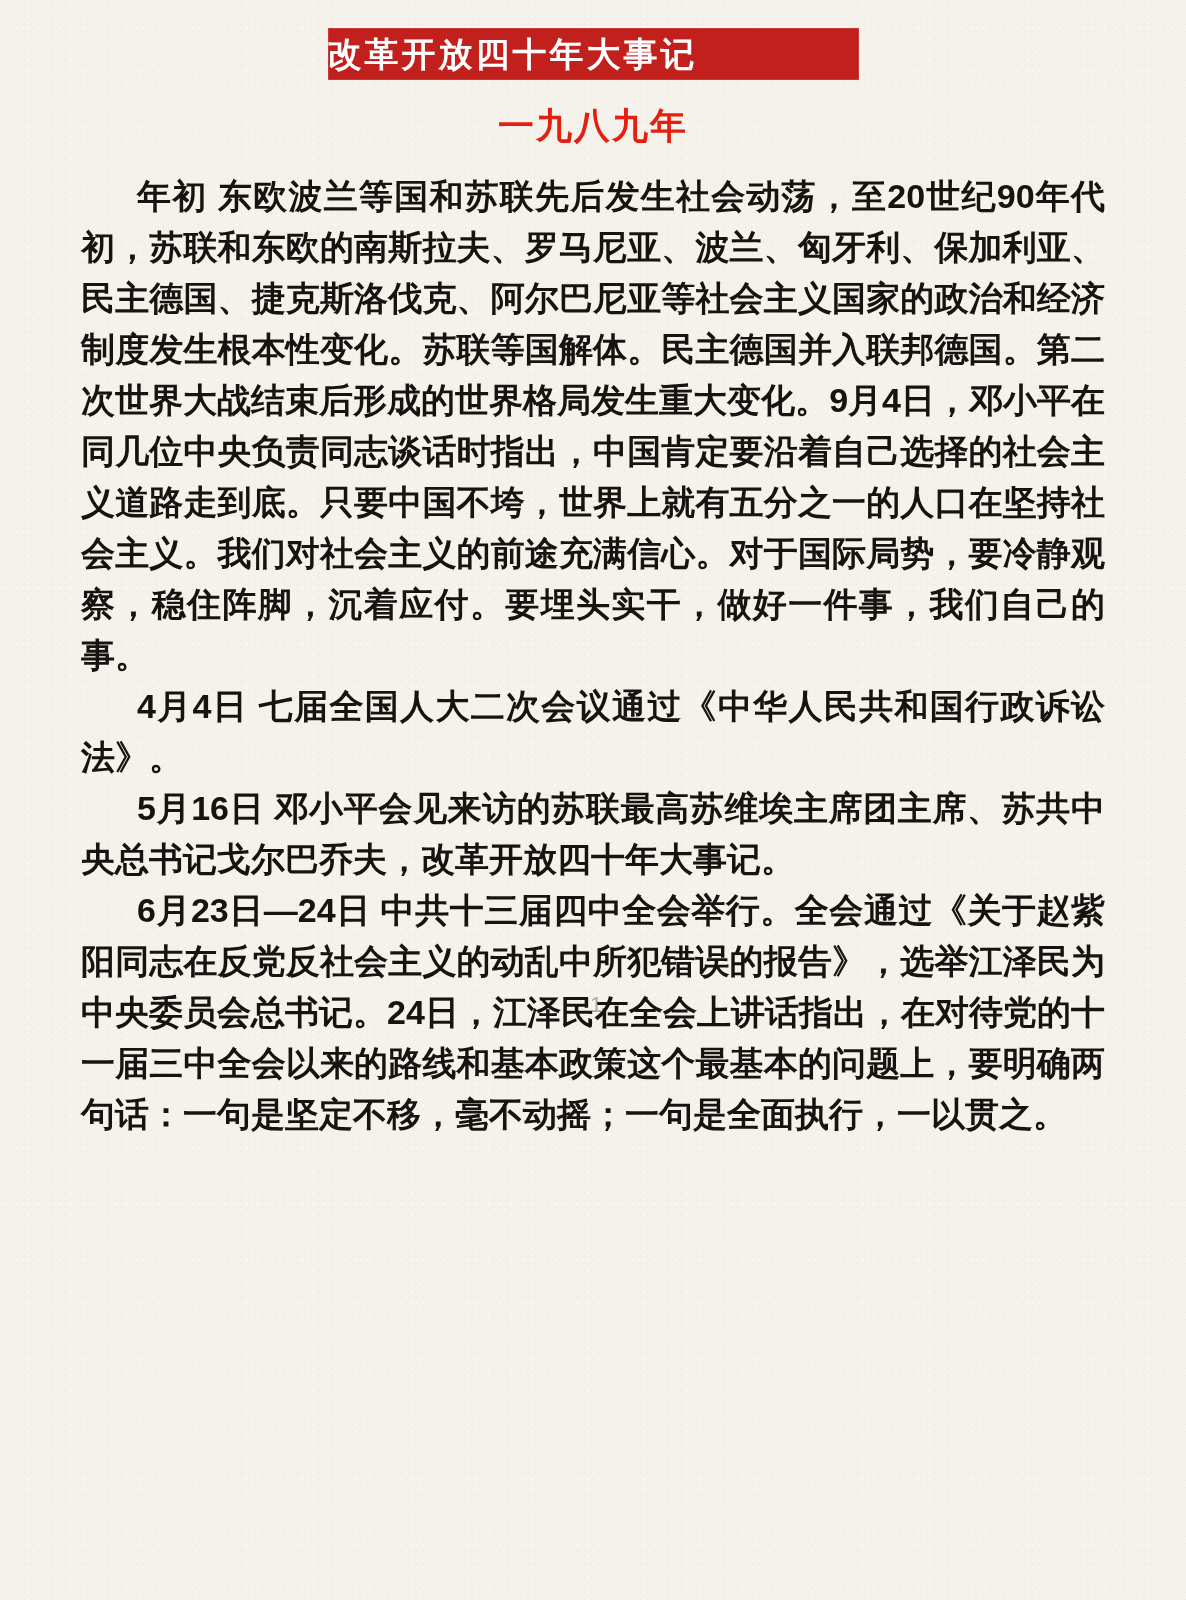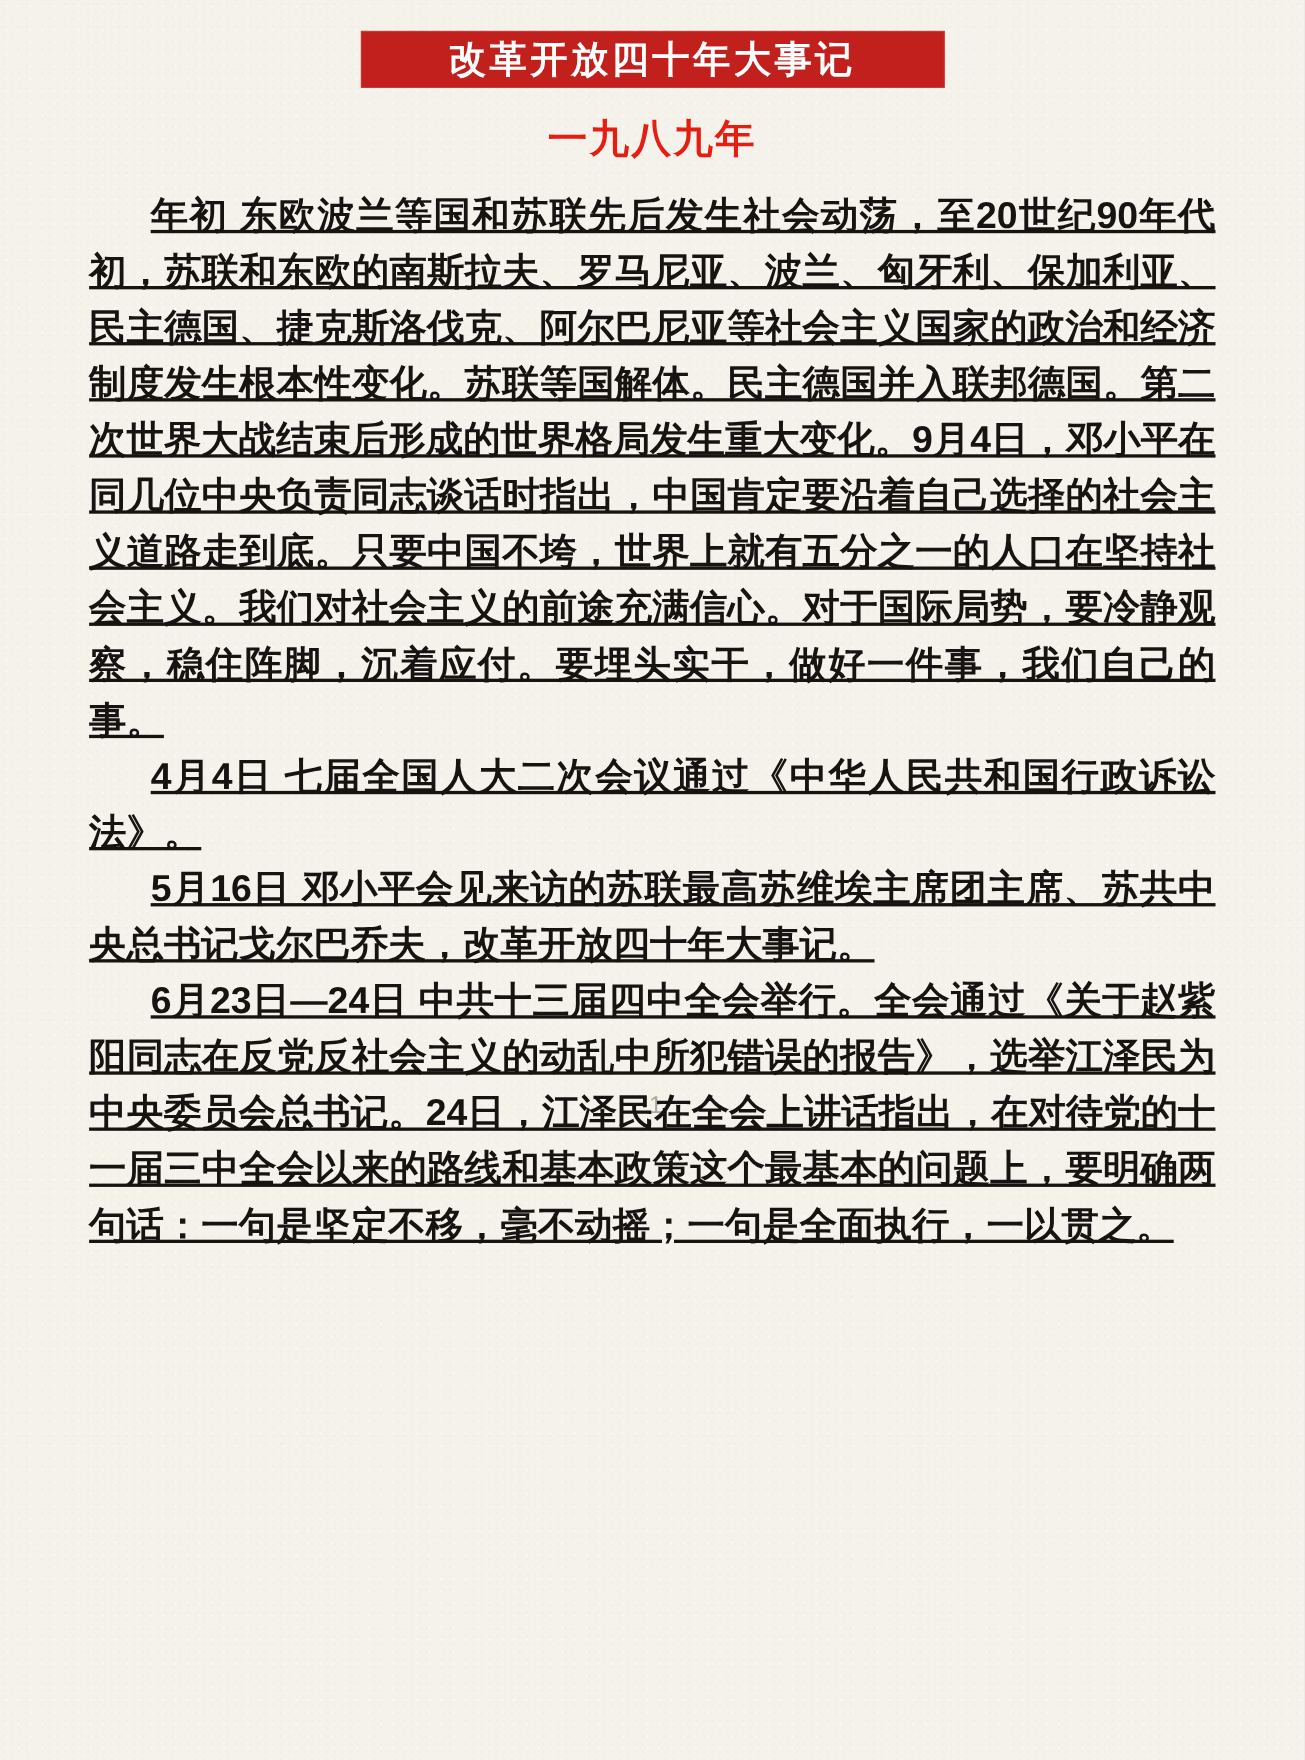--- a/index.html
+++ b/index.html
@@ -21,21 +21,21 @@
     overflow: hidden;
     box-sizing: border-box;
     padding-top: 28px;
   }
   .banner {
     width: 531px;
     height: 52px;
     margin: 0 auto;
     display: flex;
     align-items: center;
-    justify-content: center;
+    justify-content: flex-start;
     box-shadow: inset 0 0 0 1px rgba(255,255,255,0.12);
   }
   .banner-text {
     font-size: 34px;
     font-weight: bold;
     letter-spacing: 3px;
     line-height: 1;
   }
   .subtitle {
     margin-top: 26px;
@@ -52,21 +52,20 @@
     line-height: 51px;
     font-weight: 600;
     text-align: justify;
   }
   .body-text p.para {
     margin: 0;
     padding: 0;
     text-indent: 56px;
     word-break: break-all;
     overflow-wrap: anywhere;
-    text-decoration: underline;
   }
   .artifact {
     position: absolute;
     left: 590px;
     top: 992px;
     font-size: 22px;
     color: rgba(90, 75, 60, 0.45);
     font-weight: 400;
   }
 </style>

